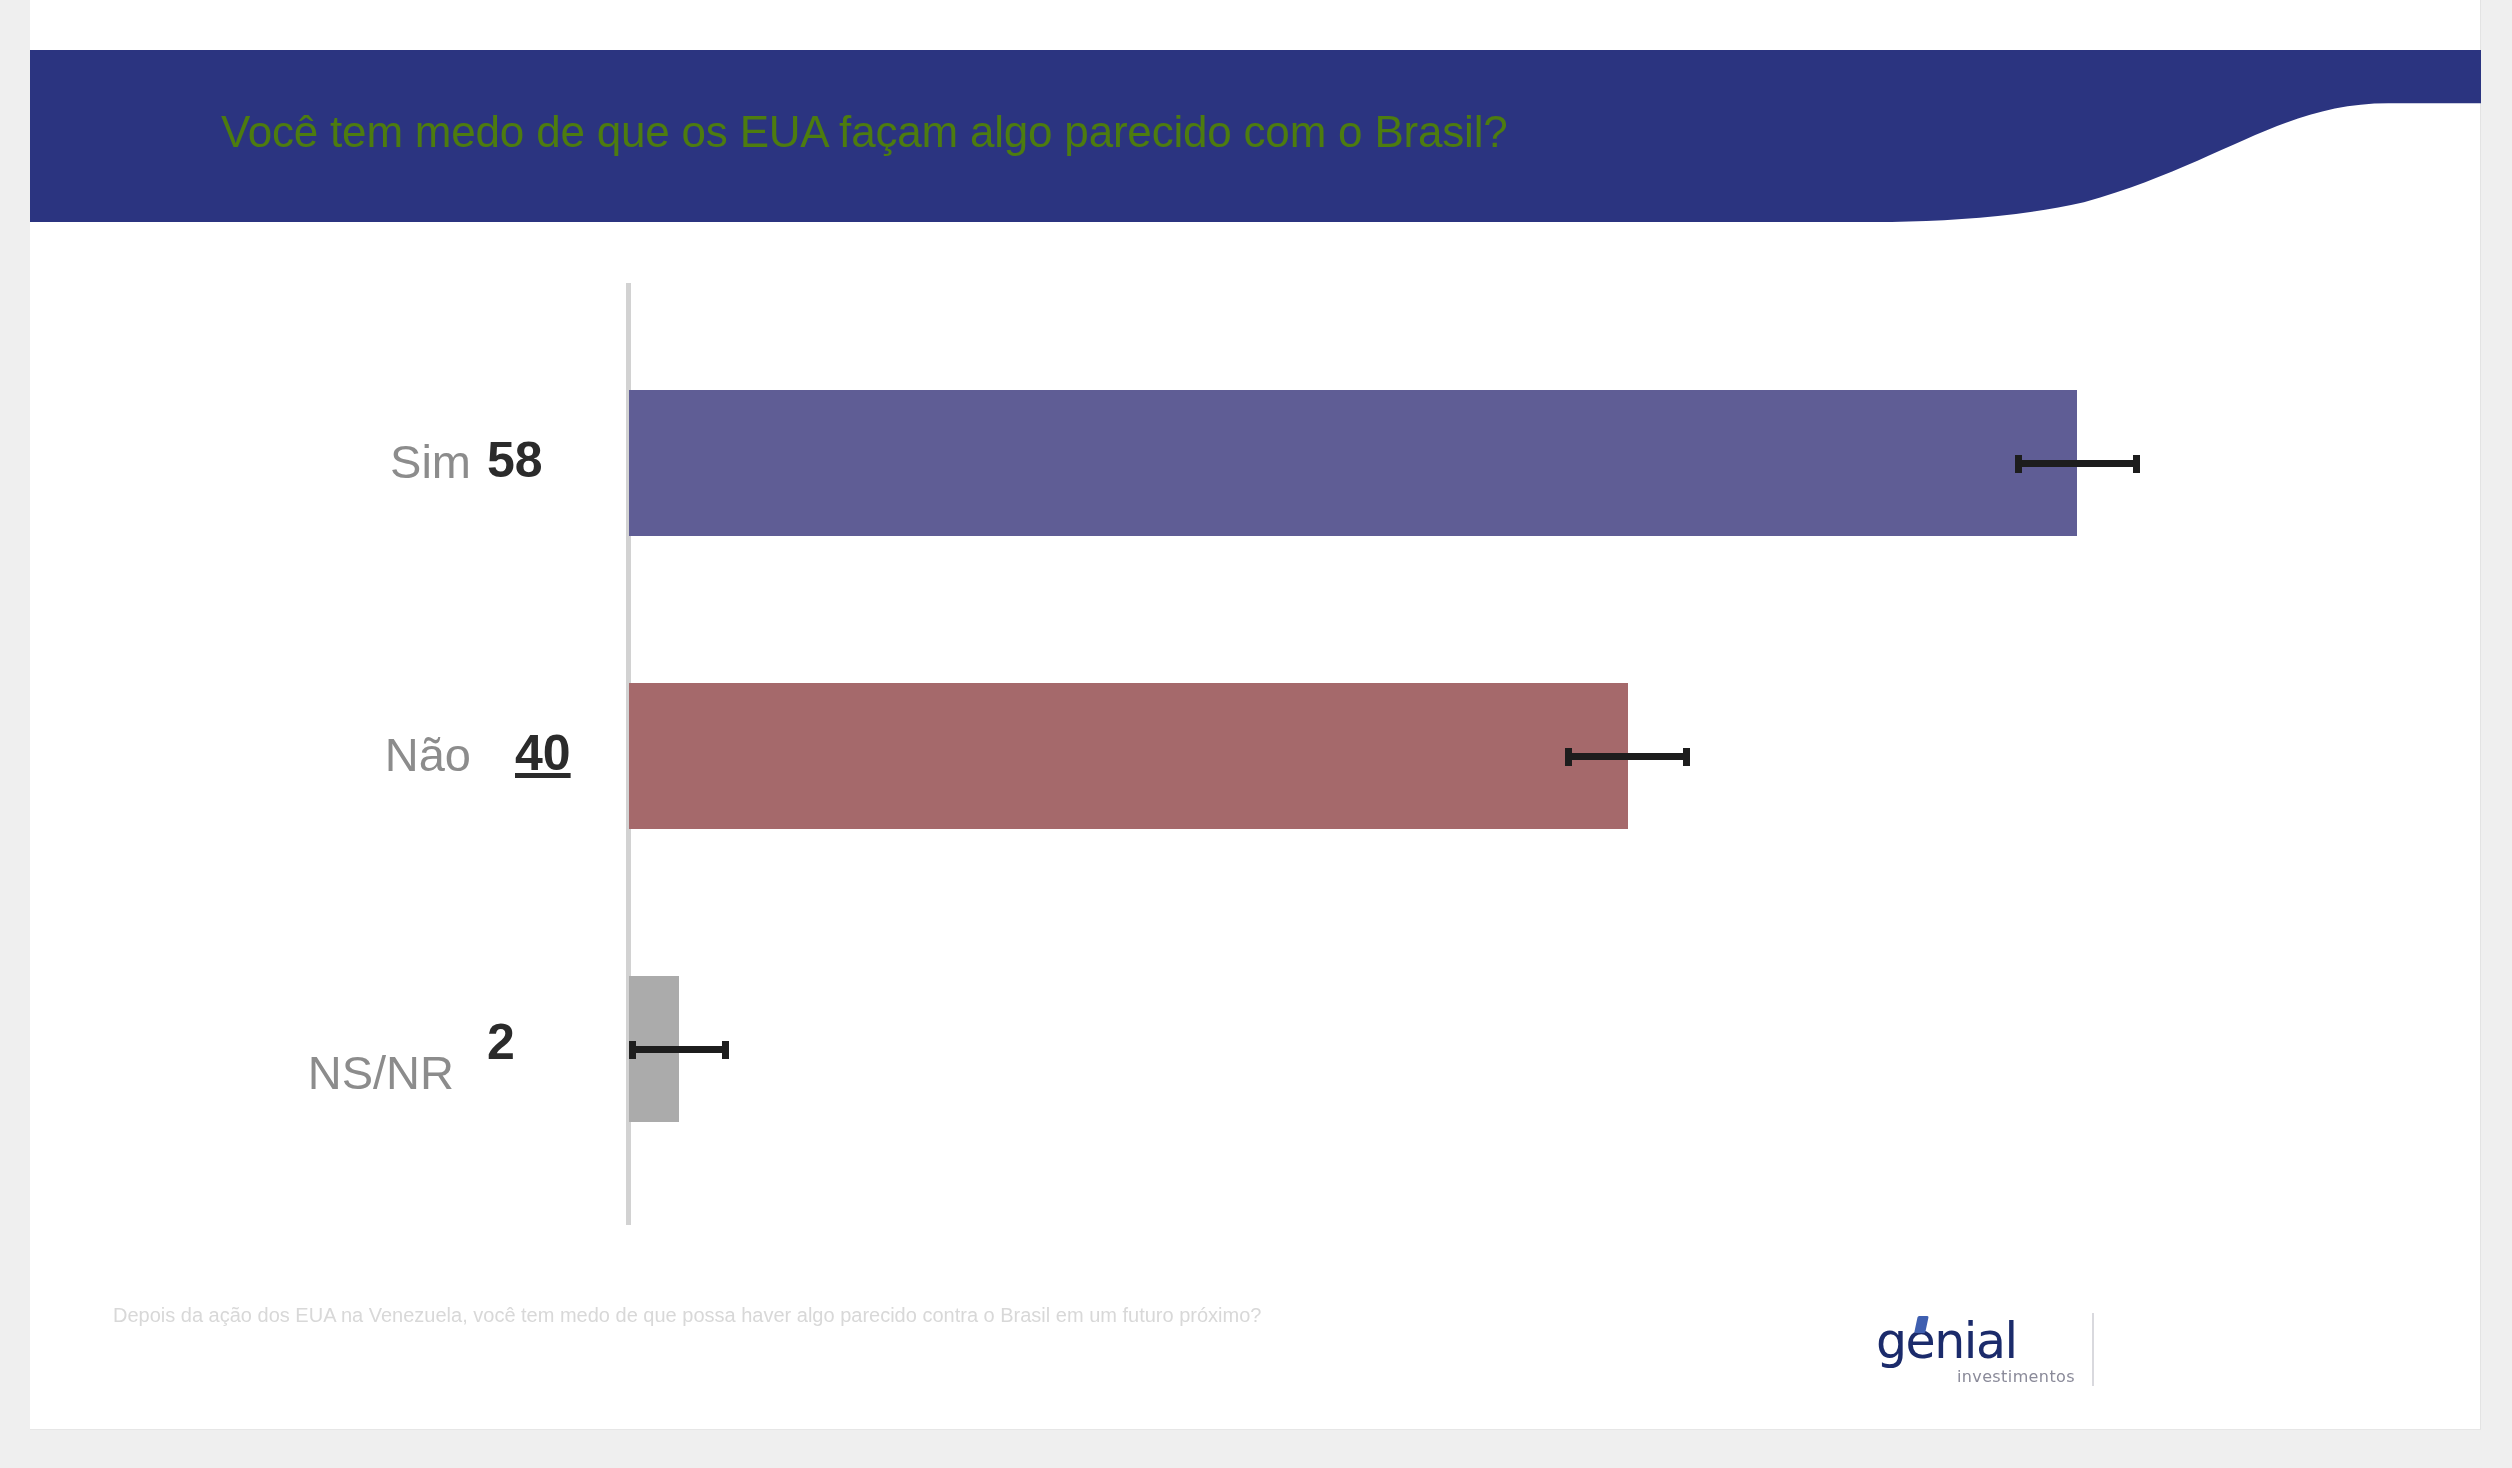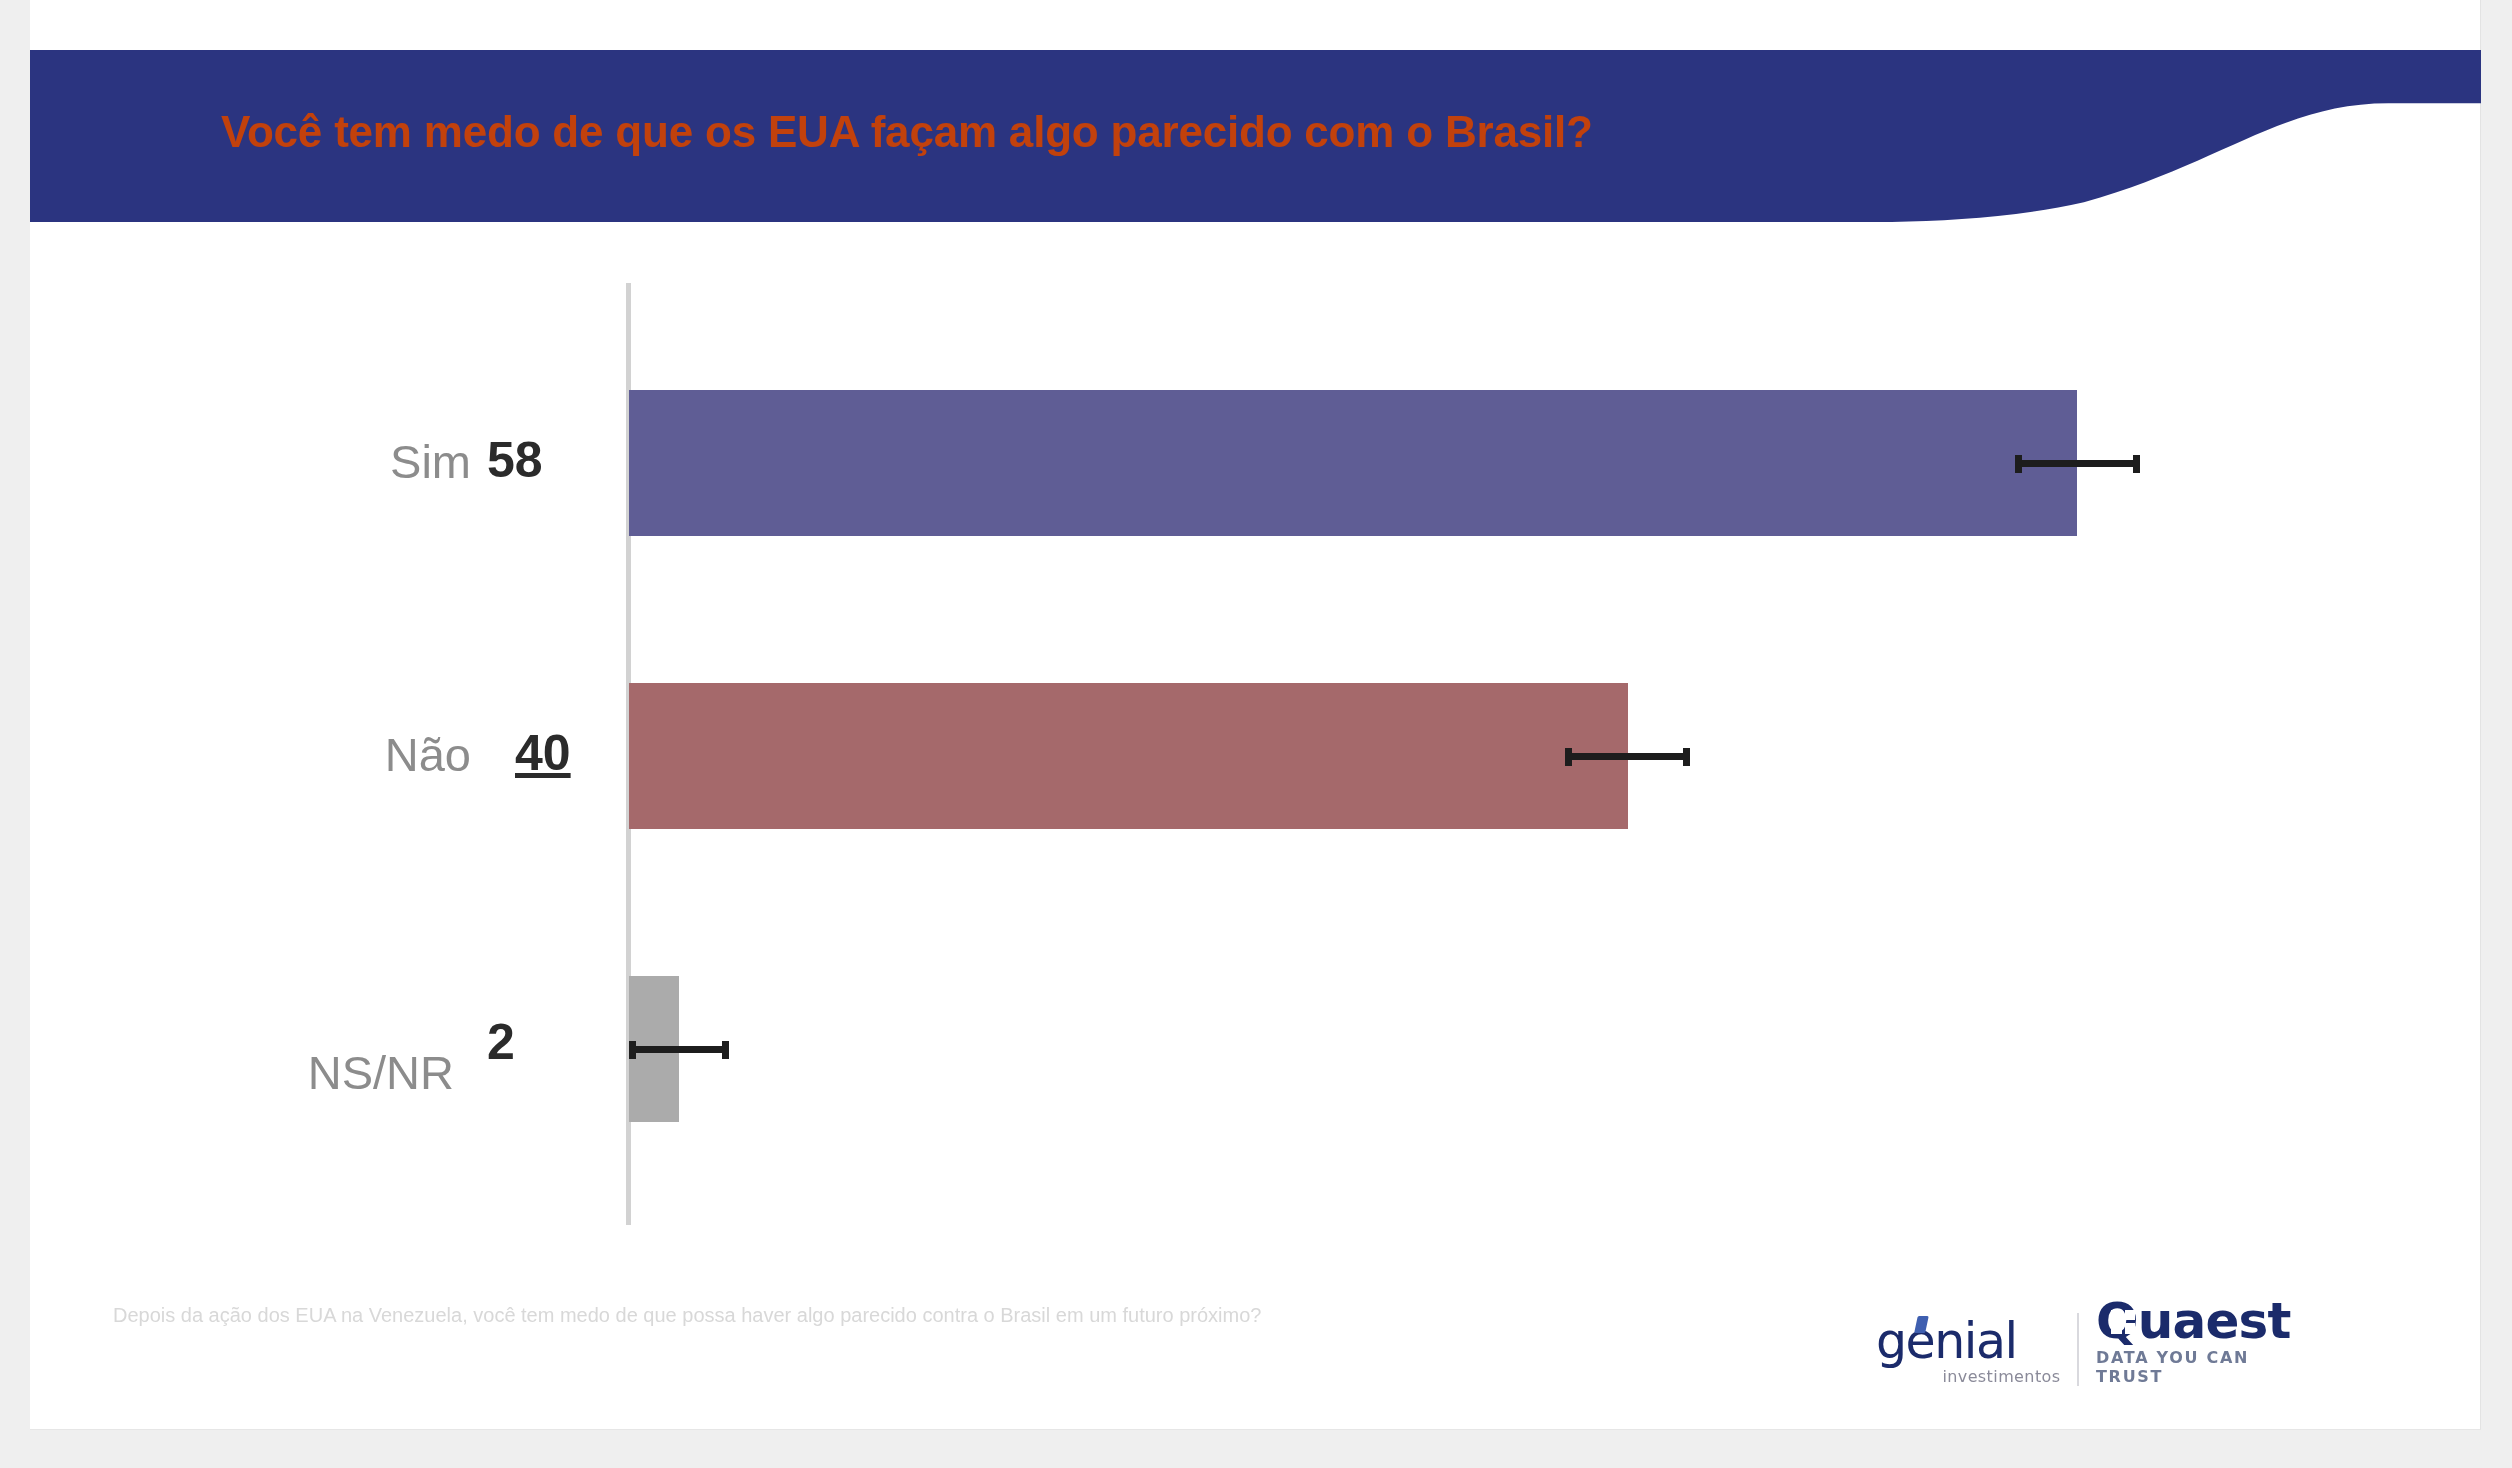--- a/index.html
+++ b/index.html
@@ -56,22 +56,22 @@
   #header-band svg {
     display: block;
     width: 100%;
     height: 100%;
   }
   #header-title {
     position: absolute;
     left: 221px;
     top: 107px;
     font-size: 44px;
-    font-weight: bold;
-    color: #c2410c;
+    font-weight: normal;
+    color: #4d7c0f;
     letter-spacing: -0.2px;
     white-space: nowrap;
   }
 
   
   #chart {
     position: absolute;
     left: 0;
     top: 0;
     width: 2512px;
@@ -267,24 +267,14 @@
 
 <div id="footer-note" style="color: rgb(216, 216, 216);">Depois da ação dos EUA na Venezuela, você tem medo de que possa haver algo parecido contra o Brasil em um futuro próximo?</div>
 
 <div id="logos">
   <div id="logo-genial">
     <div class="tick"></div>
     <div class="word">genial</div>
     <div class="sub">investimentos</div>
   </div>
   <div id="logo-divider"></div>
-  <div id="logo-quaest">
-    <div class="word"><span>Q</span><span>uaest</span></div>
-    <div class="qgrid">
-      <i style="left:0;top:0;"></i>
-      <i style="left:13.7px;top:0;"></i>
-      <i style="left:0;top:13.7px;"></i>
-      <i style="left:13.7px;top:13.7px;"></i>
-    </div>
-    <div class="sub">DATA YOU CAN TRUST</div>
-  </div>
 </div>
 
 
 </body></html>

